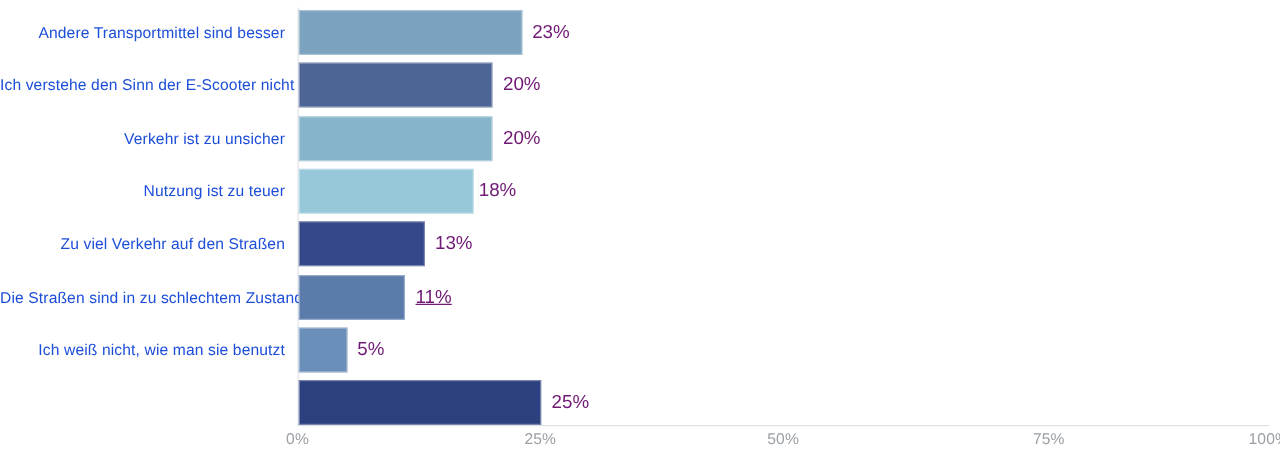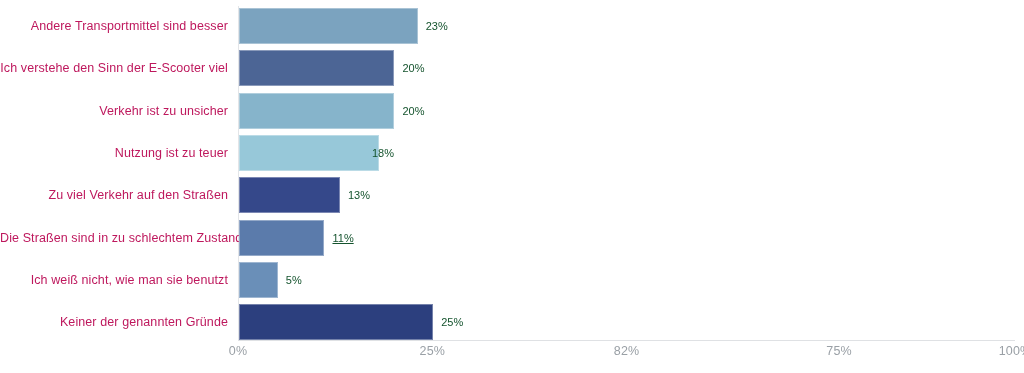--- a/index.html
+++ b/index.html
@@ -55,39 +55,39 @@
   }
   .cat-label {
     position: absolute;
     left: 0;
     top: 0;
     width: 228px;
     height: 36px;
     line-height: 36px;
     text-align: right;
     font-size: 12.5px;
-    color: #be185d;
+    color: #1d4ed8;
     white-space: nowrap;
     letter-spacing: 0.1px;
   }
   .bar {
     position: absolute;
     left: 239px;
     top: 0;
     height: 36px;
     border: 1px solid rgba(255,255,255,0.35);
     box-sizing: border-box;
   }
   .bar-value {
     position: absolute;
     top: 0;
     height: 36px;
     line-height: 36px;
-    font-size: 11px;
-    color: #14532d;
+    font-size: 15px;
+    color: #701a75;
     white-space: nowrap;
   }
 
   
   .x-ticks {
     position: absolute;
     left: 238px;
     top: 344px;
     width: 777px;
     height: 28px;
@@ -110,57 +110,56 @@
   <div class="axis-line-vertical"></div>
   <div class="axis-line-horizontal"></div>
 
   <div class="rows" id="rows">
       <div class="bar-row" style="top: 8px;">
         <div class="cat-label">Andere Transportmittel sind besser</div>
         <div class="bar" style="width: 178.71px; background: rgb(123, 163, 191);"></div>
         <div class="bar-value" style="left: 425.71px;">23%</div>
       </div>
       <div class="bar-row" style="top: 50.3px;">
-        <div class="cat-label">Ich verstehe den Sinn der E-Scooter viel</div>
+        <div class="cat-label">Ich verstehe den Sinn der E-Scooter nicht</div>
         <div class="bar" style="width: 155.4px; background: rgb(76, 101, 149);"></div>
         <div class="bar-value" style="left: 402.4px;">20%</div>
       </div>
       <div class="bar-row" style="top: 92.6px;">
         <div class="cat-label">Verkehr ist zu unsicher</div>
         <div class="bar" style="width: 155.4px; background: rgb(134, 180, 203);"></div>
         <div class="bar-value" style="left: 402.4px;">20%</div>
       </div>
       <div class="bar-row" style="top: 134.9px;">
         <div class="cat-label">Nutzung ist zu teuer</div>
         <div class="bar" style="width: 139.86px; background: rgb(151, 200, 217);"></div>
-        <div class="bar-value" style="left: 372px; text-align: center;">18%</div>
+        <div class="bar-value" style="left: 383px; text-align: center;">18%</div>
       </div>
       <div class="bar-row" style="top: 177.2px;">
         <div class="cat-label">Zu viel Verkehr auf den Straßen</div>
         <div class="bar" style="width: 101.01px; background: rgb(53, 72, 138);"></div>
         <div class="bar-value" style="left: 348.01px;">13%</div>
       </div>
       <div class="bar-row" style="top: 219.5px;">
         <div class="cat-label">Die Straßen sind in zu schlechtem Zustand</div>
         <div class="bar" style="width: 85.47px; background: rgb(91, 123, 171);"></div>
         <div class="bar-value" style="left: 332.47px; text-decoration: underline;">11%</div>
       </div>
       <div class="bar-row" style="top: 261.8px;">
         <div class="cat-label">Ich weiß nicht, wie man sie benutzt</div>
         <div class="bar" style="width: 38.85px; background: rgb(106, 143, 184);"></div>
         <div class="bar-value" style="left: 285.85px;">5%</div>
       </div>
       <div class="bar-row" style="top: 304.1px;">
-        <div class="cat-label">Keiner der genannten Gründe</div>
         <div class="bar" style="width: 194.25px; background: rgb(44, 63, 126);"></div>
         <div class="bar-value" style="left: 441.25px;">25%</div>
       </div>
     </div>
 
   <div class="x-ticks" id="x-ticks">
       <div class="x-tick" style="left: 0px;">0%</div>
       <div class="x-tick" style="left: 194.25px;">25%</div>
-      <div class="x-tick" style="left: 388.5px;">82%</div>
+      <div class="x-tick" style="left: 388.5px;">50%</div>
       <div class="x-tick" style="left: 601px;">75%</div>
       <div class="x-tick" style="left: 777px;">100%</div>
     </div>
 
 </div>
 
 </body></html>

